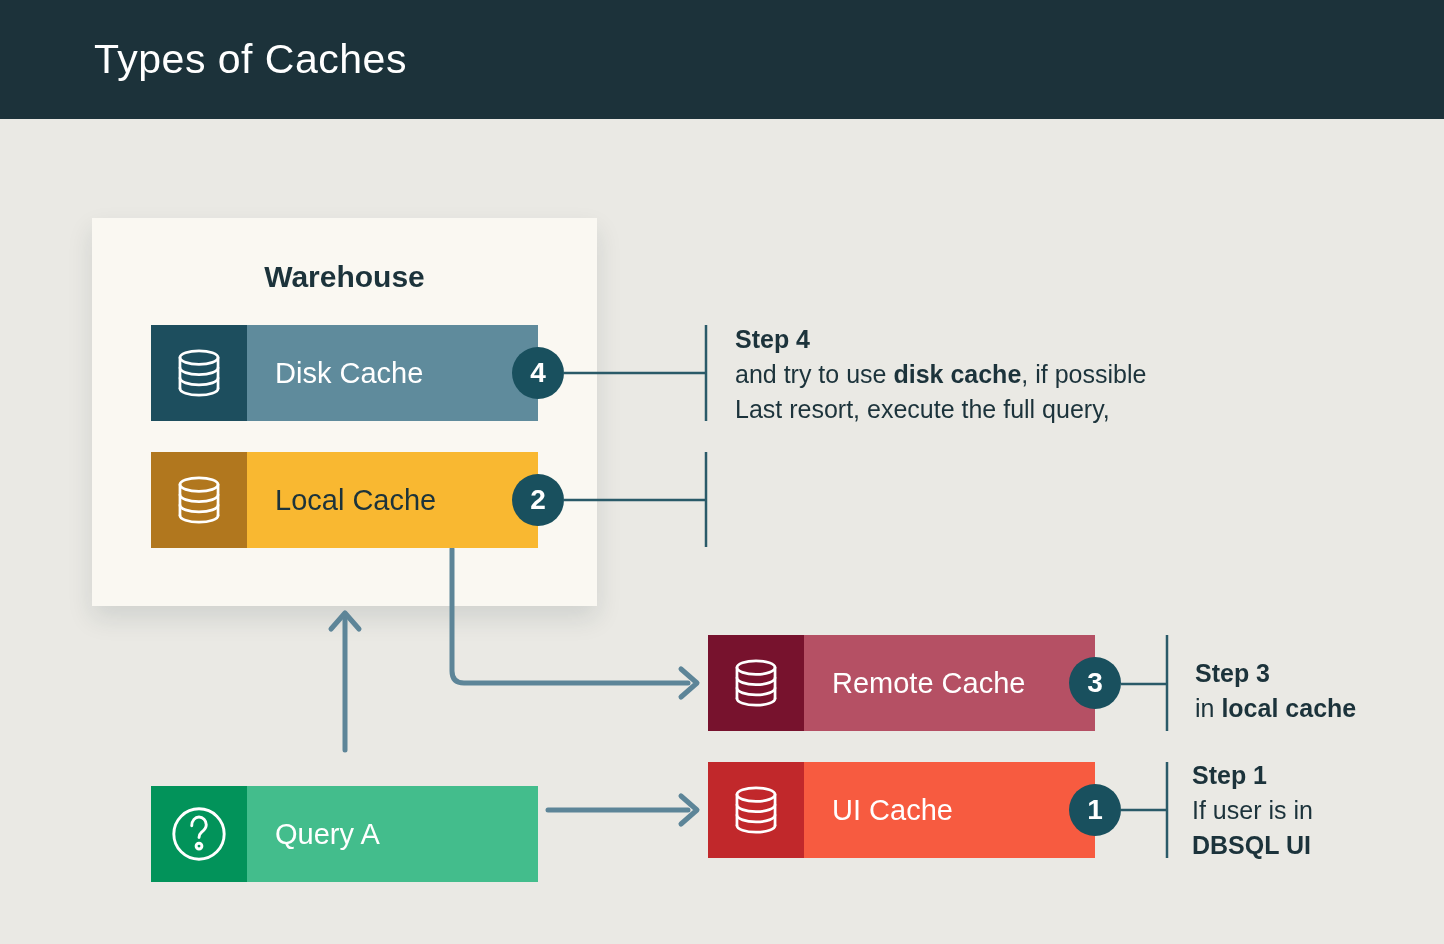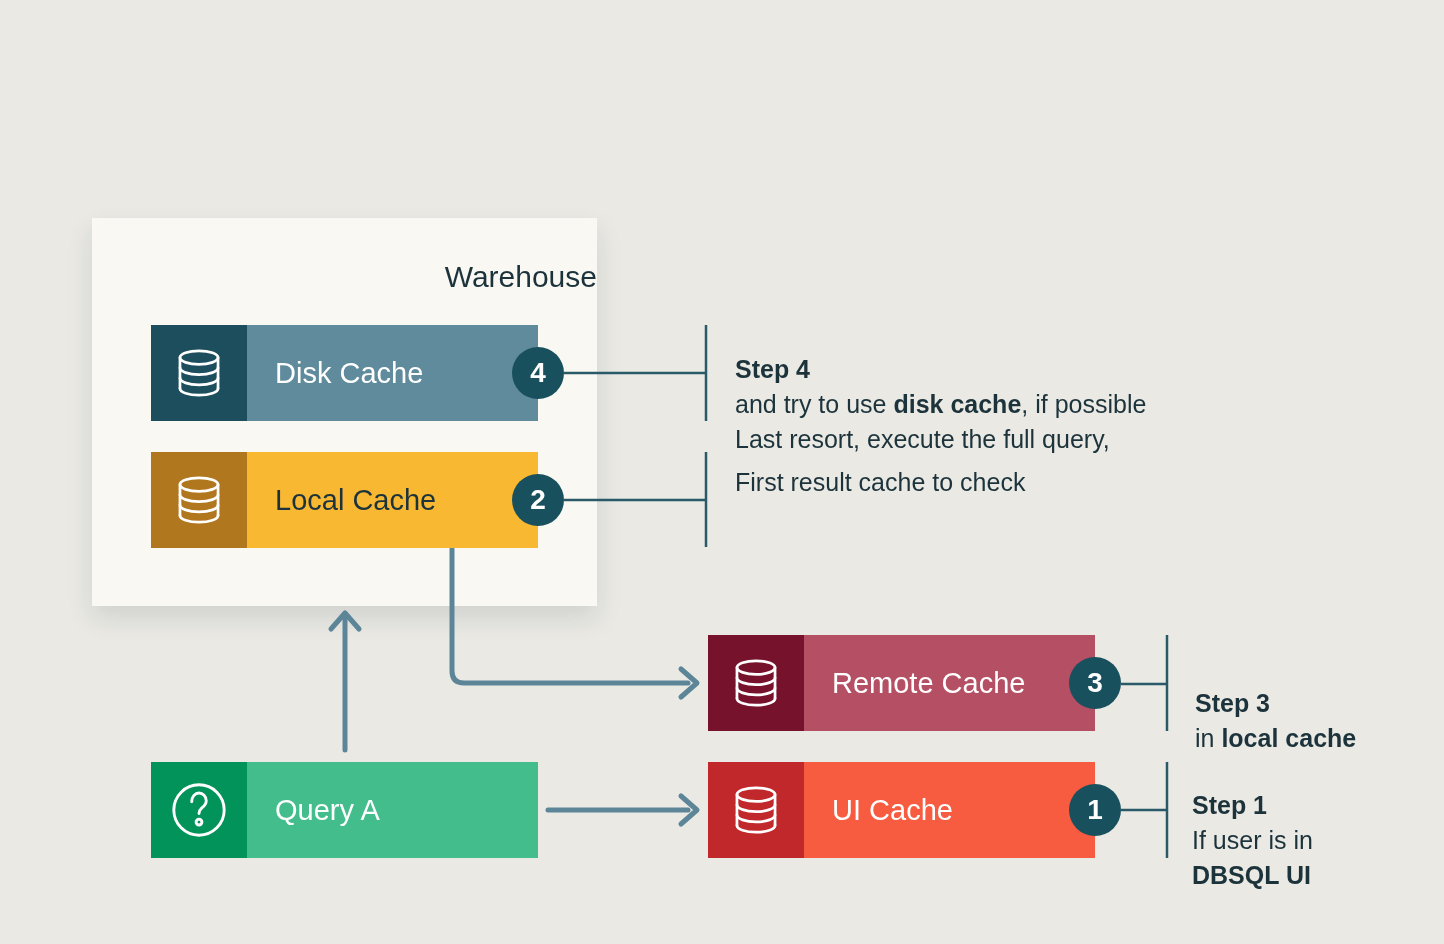--- a/index.html
+++ b/index.html
@@ -5,63 +5,66 @@
   html,body{margin:0;padding:0;}
   body{font-family:"Liberation Sans", sans-serif;}
   .stage{position:relative;width:1444px;height:944px;background:var(--c-page,#eae9e4);overflow:hidden;}
 
   
   .topbar{position:absolute;left:0;top:0;width:1444px;height:119px;background:var(--c-header,#1c323a);display:flex;align-items:center;}
   .topbar h1{margin:0 0 0 94px;color:#fff;font-size:41px;font-weight:500;letter-spacing:.5px;}
 
   
   .panel{position:absolute;left:92px;top:218px;width:505px;height:388px;background:var(--c-panel,#faf8f2);box-shadow:0 12px 24px rgba(28,51,59,.12);}
-  .panel-title{position:absolute;left:0;top:42px;width:100%;text-align:right;font-size:30px;font-weight:400;color:var(--c-ink,#1c333b);}
+  .panel-title{position:absolute;left:0;top:42px;width:100%;text-align:center;font-size:30px;font-weight:700;color:var(--c-ink,#1c333b);}
 
   
   .wires{position:absolute;left:0;top:0;width:1444px;height:944px;pointer-events:none;}
 
   
   .bar{position:absolute;height:96px;width:387px;display:flex;}
   .icon-block{width:96px;height:96px;flex:0 0 96px;display:flex;align-items:center;justify-content:center;}
   .bar-label{flex:1;display:flex;align-items:center;padding-left:28px;font-size:29px;font-weight:500;color:#fff;}
   .bar.disk  {left:151px;top:325px;background:var(--c-disk-bar,#5f8b9c);}
   .bar.disk  .icon-block{background:var(--c-disk-icon,#1d4e5e);}
   .bar.local {left:151px;top:452px;background:var(--c-local-bar,#f9b831);}
   .bar.local .icon-block{background:var(--c-local-icon,#b1771e);}
   .bar.local .bar-label{color:var(--c-ink,#1c333b);}
-  .bar.query {left:151px;top:762px;background:var(--c-query-bar,#43bd8c);}
+  .bar.query {left:151px;top:786px;background:var(--c-query-bar,#43bd8c);}
   .bar.query .icon-block{background:var(--c-query-icon,#02935a);}
   .bar.remote{left:708px;top:635px;background:var(--c-remote-bar,#b55064);}
   .bar.remote .icon-block{background:var(--c-remote-icon,#77122d);}
   .bar.ui    {left:708px;top:762px;background:var(--c-ui-bar,#f75b40);justify-content:space-between;}
   .bar.ui    .icon-block{background:var(--c-ui-icon,#c1282b);}
 
   
   .badge{position:absolute;width:52px;height:52px;border-radius:50%;background:var(--c-badge,#19505e);color:#fff;
          display:flex;align-items:center;justify-content:center;font-size:28px;font-weight:700;}
   .badge.b4{left:512px;top:347px;}
   .badge.b2{left:512px;top:474px;}
   .badge.b3{left:1069px;top:657px;}
   .badge.b1{left:1069px;top:784px;}
 
   
   .step{position:absolute;font-size:25px;line-height:35px;color:var(--c-ink,#1c333b);white-space:nowrap;}
-  .step .t{font-weight:700;margin-top:30px;}
+  .step .t{font-weight:700;}
   .step .b{font-weight:700;}
   .step.s4{left:735px;top:322px;}
   .step.s2{left:735px;top:465px;}
   .step.s3{left:1195px;top:656px;}
   .step.s1{left:1192px;top:758px;}
 </style>
 </head>
 <body>
 
 <div class="stage">
 
+  <header class="topbar">
+    <h1>Types of Caches</h1>
+  </header>
 
   <section class="panel">
     <div class="panel-title">Warehouse</div>
   </section>
 
   <svg class="wires" viewBox="0 0 1444 944" xmlns="http://www.w3.org/2000/svg">
 
     <g style="stroke:var(--c-line,#5d8598);stroke-width:5;fill:none;stroke-linecap:round;stroke-linejoin:round;">
       <path d="M345 750 L345 617"></path>
       <path d="M331 629 L345 613 L359 629"></path>
@@ -173,21 +176,20 @@
   <div class="badge b3">3</div>
   <div class="badge b1">1</div>
 
   <div class="step s4">
     <div class="t">Step 4</div>
     <div><span>and try to use </span><span class="b">disk cache</span><span>, if possible</span></div>
     <div>Last resort, execute the full query,</div>
   </div>
 
   <div class="step s2">
-    <div>First result cache to check</div>
   </div>
 
   <div class="step s3">
     <div class="t">Step 3</div>
     <div><span>in </span><span class="b">local cache</span></div>
   </div>
 
   <div class="step s1">
     <div class="t">Step 1</div>
     <div>If user is in</div>

